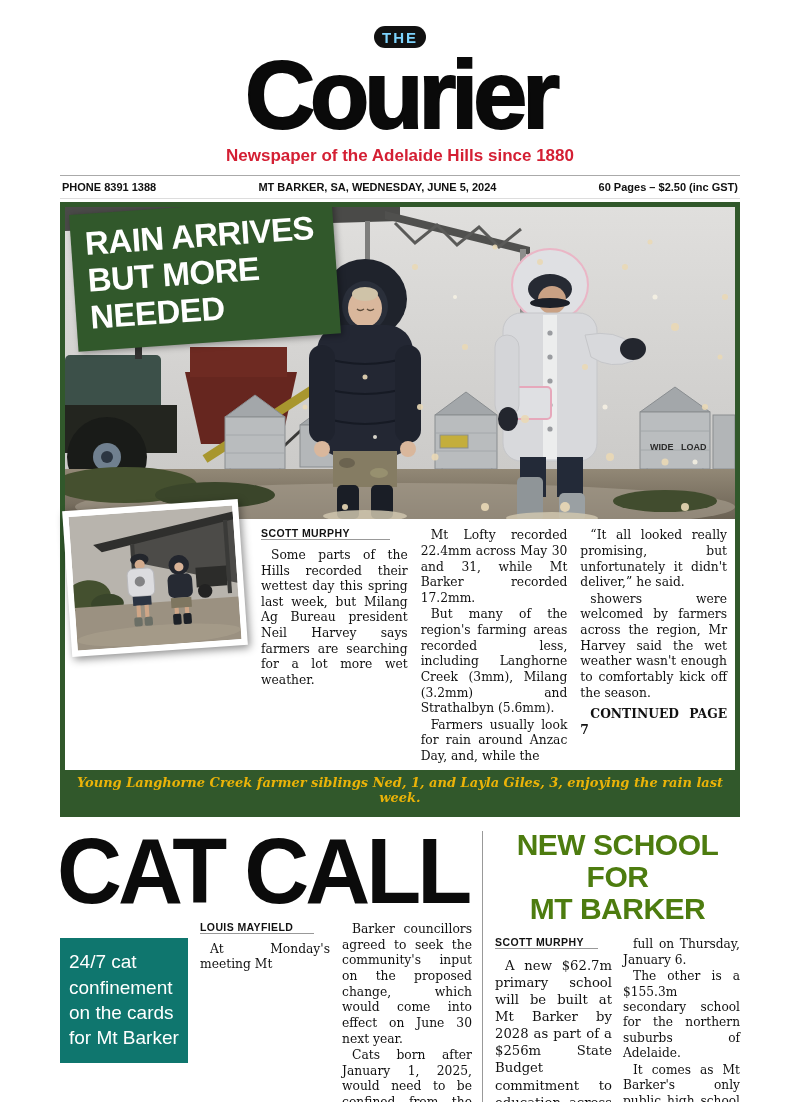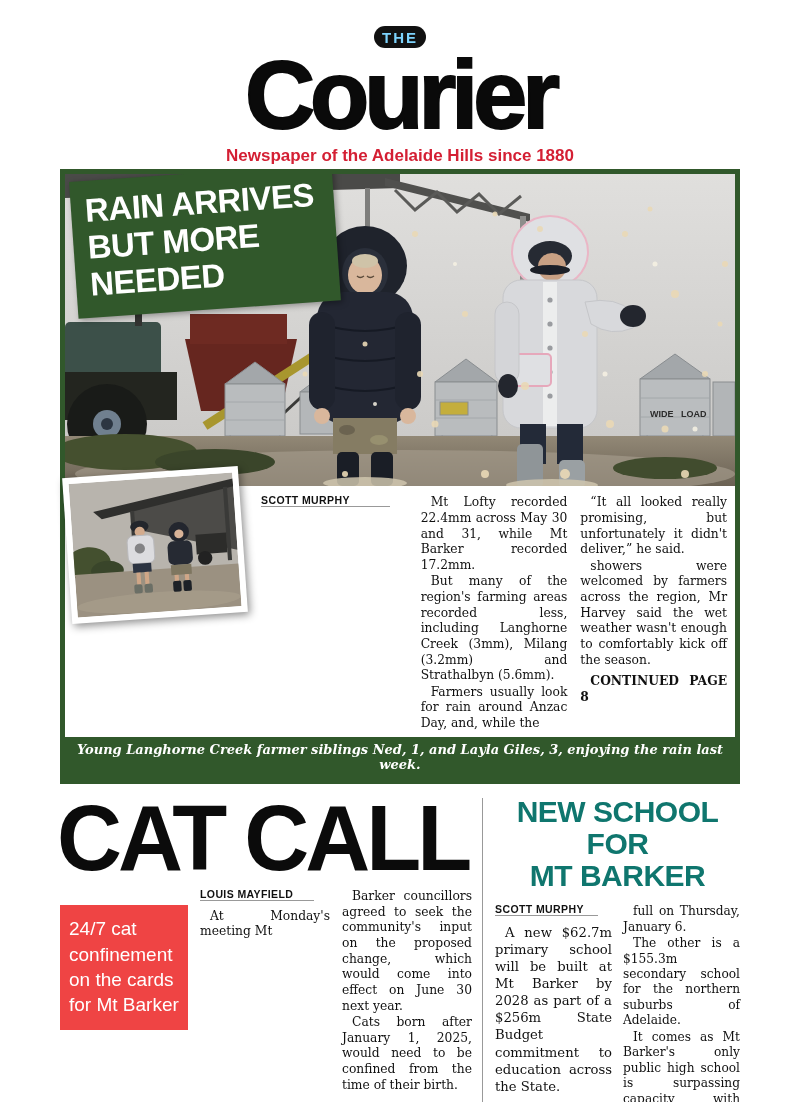--- a/index.html
+++ b/index.html
@@ -32,54 +32,59 @@
   .inset { position:absolute; left:2px; top:298px; width:176px; height:146px; background:#fff;
            padding:6px; transform:rotate(-4deg); box-shadow:2px 3px 9px rgba(0,0,0,.45); z-index:6; }
   .inset svg { width:100%; height:100%; display:block; }
   .lead-text { background:#fff; padding:9px 8px 4px 196px; display:flex; gap:13px; min-height:102px; }
   .lead-text .col { flex:1; }
   .news p { font-family:"DejaVu Serif",serif; font-size:12.3px; line-height:1.27; text-align:justify;
             text-indent:10px; margin-bottom:1px; }
   .byline { font:bold 10.5px/1 "Liberation Sans",sans-serif; letter-spacing:.4px; margin-bottom:8px;
             border-bottom:1px solid #999; width:88%; }
   .continued { font:bold 10.5px/1 "Liberation Sans",sans-serif; text-align:right; margin-top:5px; }
-  .caption-bar { background:#31582b; color:#ffffff; text-align:center;
+  .caption-bar { background:#31582b; color:#eab308; text-align:center;
                  font:bold italic 13px/1.2 "DejaVu Serif",serif; padding:5px 6px 6px; }
 
   
   .bottom { margin-top:10px; display:flex; }
   .cat { width:412px; }
   .cat-head { font:bold 90px/0.95 "Liberation Sans",sans-serif; letter-spacing:-4px; color:#0b0b0b;
               transform:scaleY(1.04); transform-origin:top left; margin:0 0 10px -3px; white-space:nowrap; }
   .cat-body { display:flex; gap:12px; }
-  .kicker { width:128px; min-width:128px; background:#ef4444; color:#fff;
+  .kicker { width:128px; min-width:128px; background:#0f766e; color:#fff;
             font:19px/1.33 "Liberation Sans",sans-serif; padding:11px 9px 13px; margin-top:16px;
             align-self:flex-start; }
   .cat-col { flex:1; }
   .v-divider { width:1px; background:#999; margin:4px 12px 6px 10px; }
   .school { flex:1; }
   .school-head { text-align:center; font:bold 30px/1.07 "Liberation Sans",sans-serif;
-                 letter-spacing:-0.5px; margin:2px 0 12px; color:#0f766e; }
+                 letter-spacing:-0.5px; margin:2px 0 12px; color:#4d7c0f; }
   .school-cols { display:flex; gap:11px; }
   .school-cols .col { flex:1; }
   .school .lead-p { font-size:13.2px !important; line-height:1.3 !important; }
   .school .mid-p { font-size:12.2px !important; }
 </style>
 </head>
 <body>
 
 <div class="page">
   <div class="content">
 
     <header class="masthead">
       <div class="the-box">THE</div>
       <div class="mast-title">Courier</div>
       <div class="mast-tagline">Newspaper of the Adelaide Hills since 1880</div>
     </header>
 
+    <div class="infobar">
+      <span>PHONE 8391 1388</span>
+      <span>MT BARKER, SA, WEDNESDAY, JUNE 5, 2024</span>
+      <span>60 Pages – $2.50 (inc GST)</span>
+    </div>
 
     <section class="lead">
       <div class="photo">
         <svg class="scene" viewBox="0 0 670 312" preserveAspectRatio="none">
           <defs>
             <linearGradient id="sky" x1="0" y1="0" x2="0" y2="1">
               <stop offset="0" stop-color="#e0dfdd"></stop>
                 <stop offset="1" stop-color="#c8c7c5"></stop>
             </linearGradient>
             <linearGradient id="ground" x1="0" y1="0" x2="0" y2="1">
@@ -265,30 +270,31 @@
             <rect x="15" y="51" width="4" height="6" fill="#cfa687"></rect>
             <rect x="3" y="57" width="8" height="11" rx="2" fill="#1d2127"></rect>
             <rect x="13" y="57" width="8" height="11" rx="2" fill="#1d2127"></rect>
           </g>
         </svg>
       </div>
 
       <div class="lead-text news">
         <div class="col">
           <div class="byline">SCOTT MURPHY</div>
+          <p>Some parts of the Hills recorded their wettest day this spring last week, but Milang Ag Bureau president Neil Harvey says farmers are searching for a lot more wet weather.</p>
         </div>
         <div class="col">
           <p>Mt Lofty recorded 22.4mm across May 30 and 31, while Mt Barker recorded 17.2mm.</p>
           <p>But many of the region's farming areas recorded less, including Langhorne Creek (3mm), Milang (3.2mm) and Strathalbyn (5.6mm).</p>
           <p>Farmers usually look for rain around Anzac Day, and, while the</p>
         </div>
         <div class="col">
           <p>“It all looked really promising, but unfortunately it didn't deliver,” he said.</p>
           <p>showers were welcomed by farmers across the region, Mr Harvey said the wet weather wasn't enough to comfortably kick off the season.</p>
-          <p class="continued">CONTINUED PAGE 8</p>
+          <p class="continued">CONTINUED PAGE 7</p>
         </div>
       </div>
 
       <div class="caption-bar">Young Langhorne Creek farmer siblings Ned, 1, and Layla Giles, 3, enjoying the rain last week.</div>
     </section>
 
     <section class="bottom">
       <div class="cat news">
         <h1 class="cat-head">CAT CALL</h1>
         <div class="cat-body">

